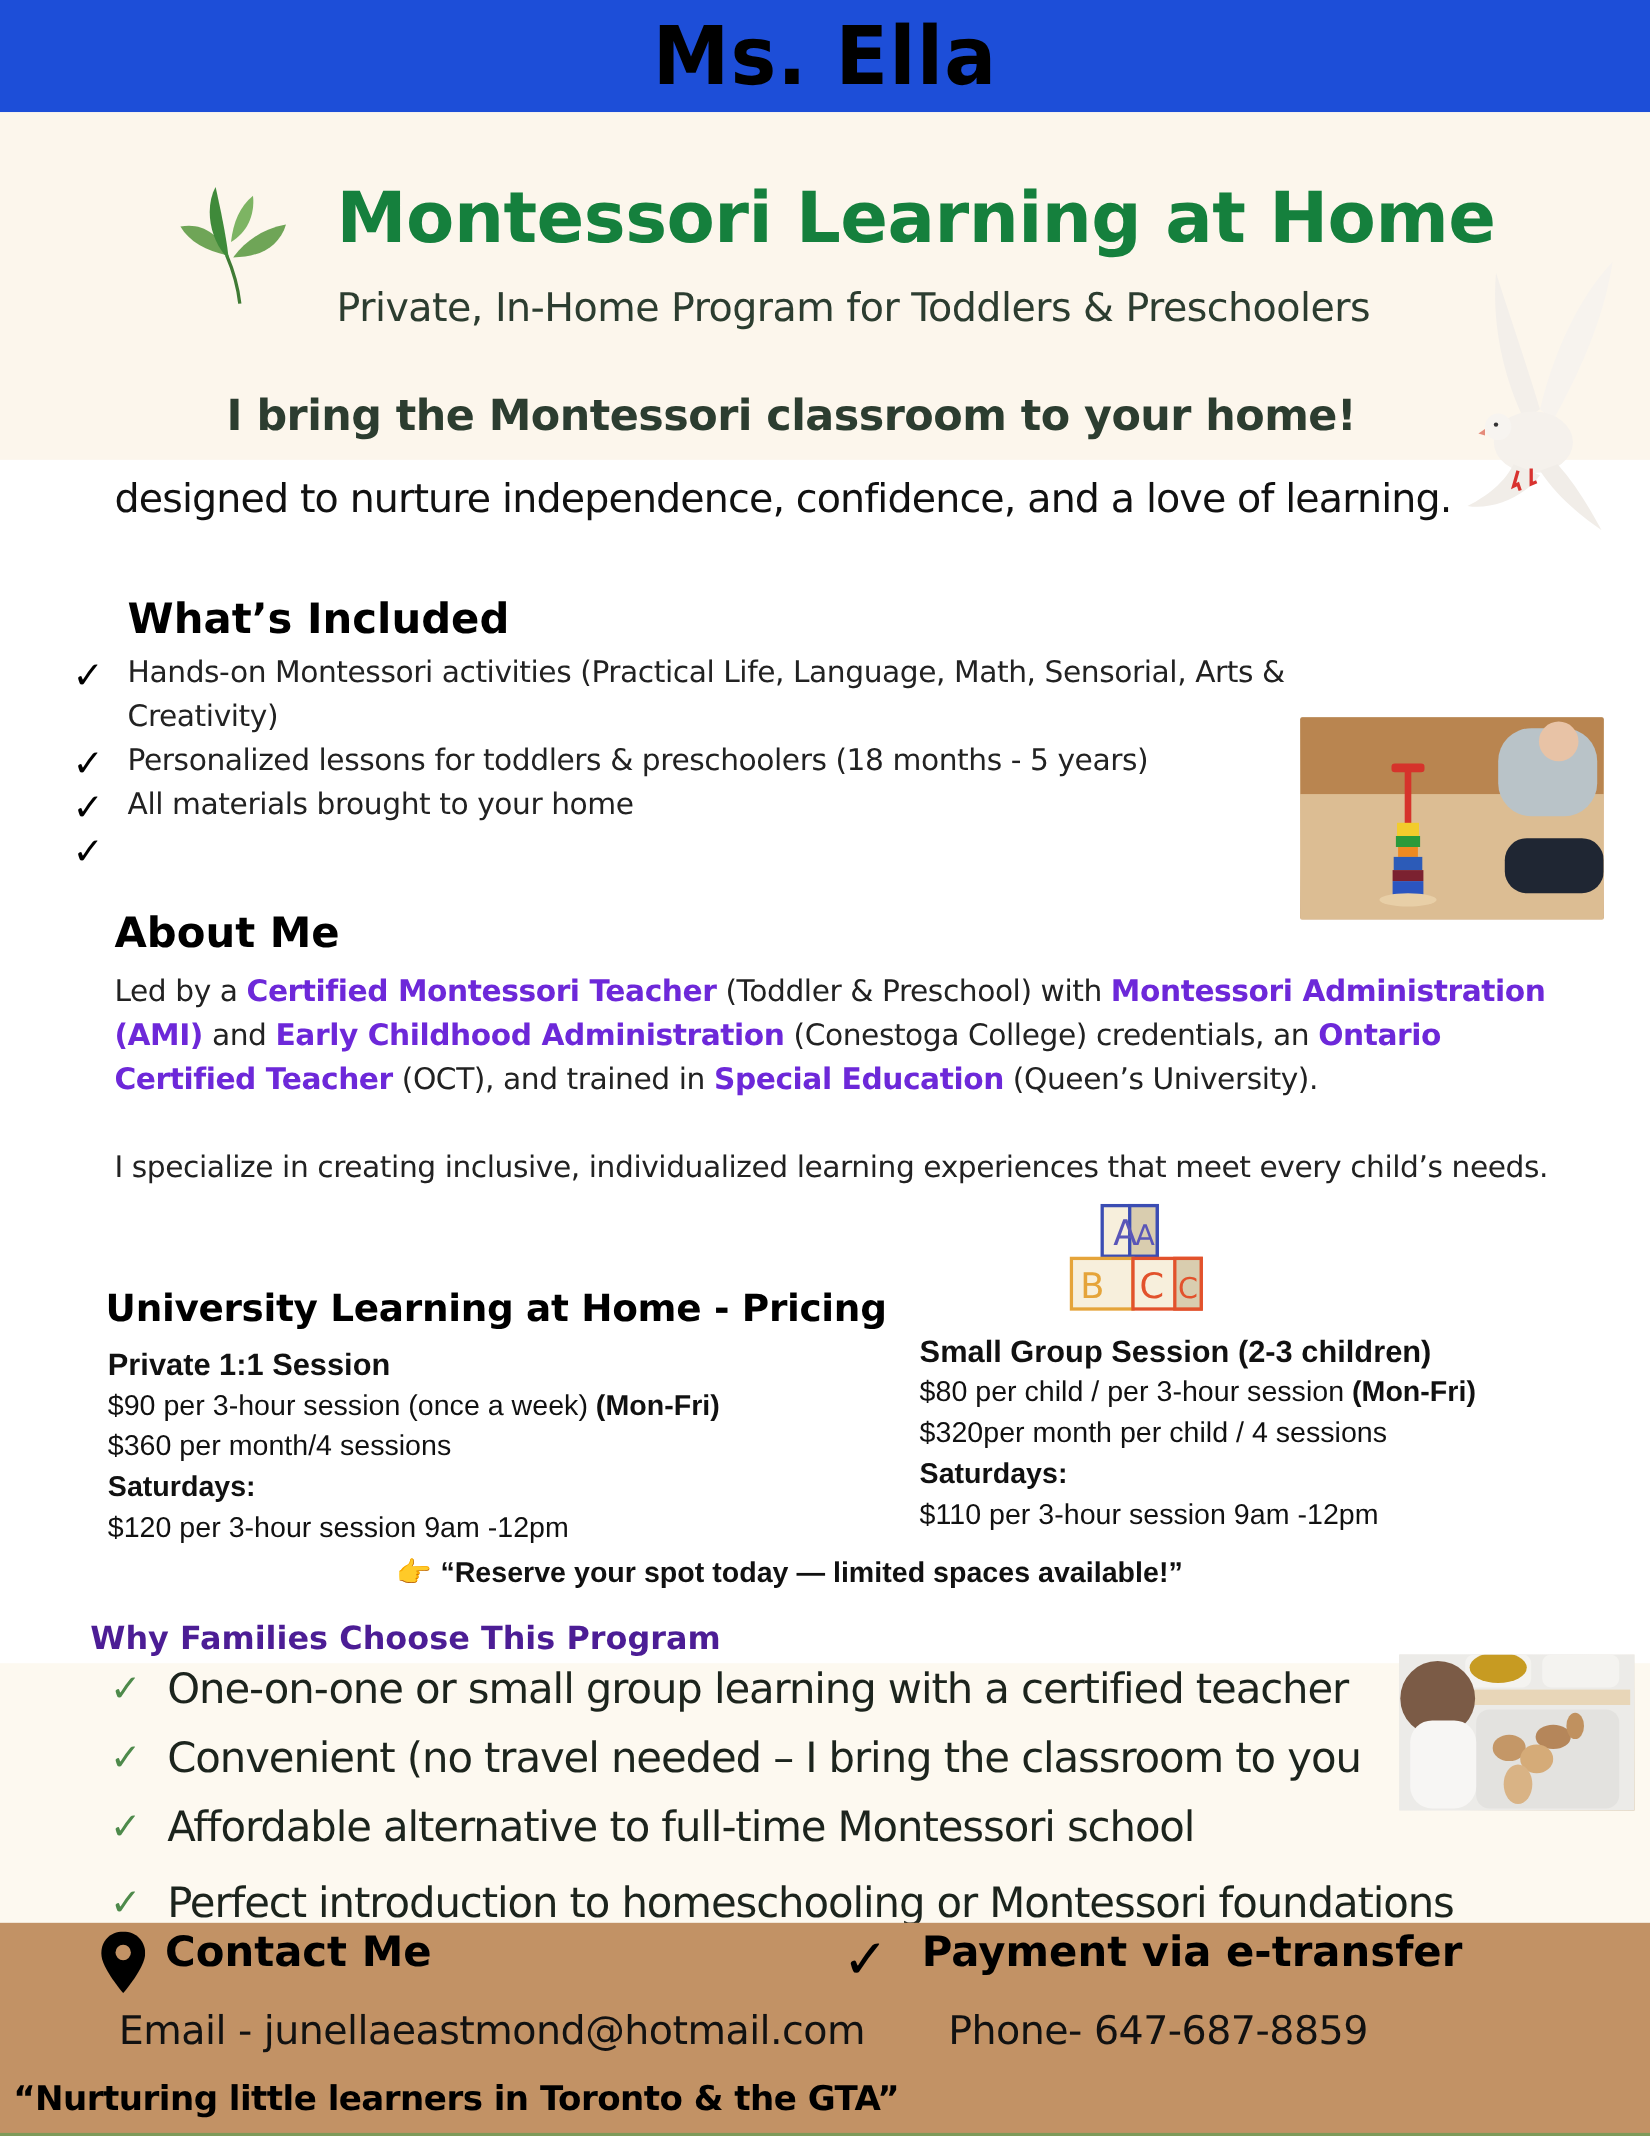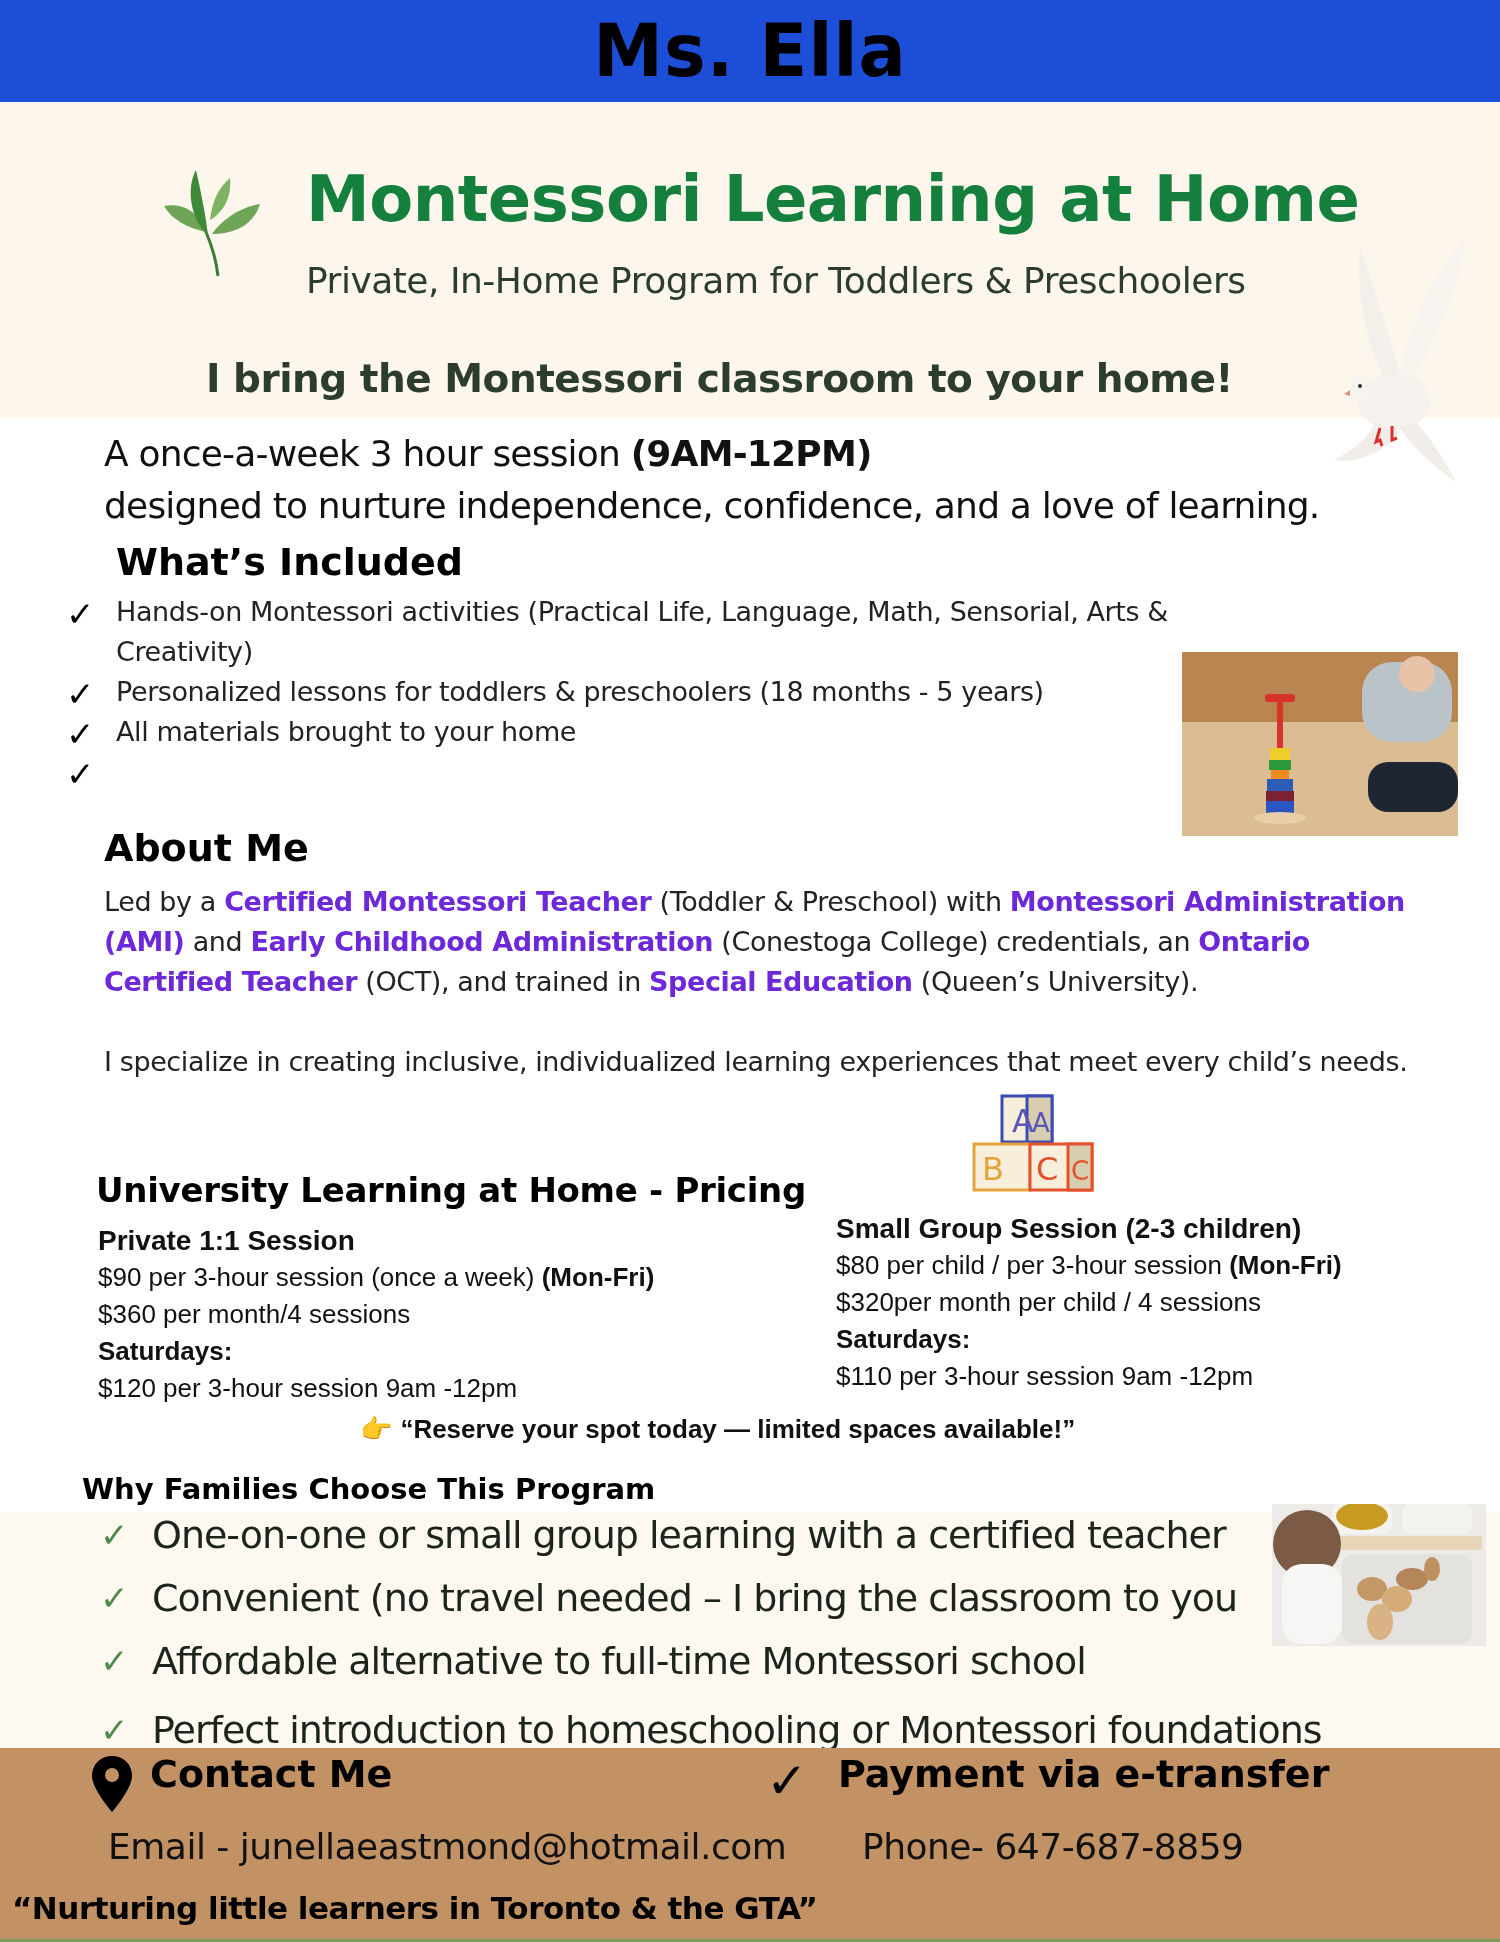--- a/index.html
+++ b/index.html
@@ -40,21 +40,21 @@
   .pricing-h { position: absolute; left: 96px; top: 1170px; font-family: "DejaVu Sans", sans-serif; font-weight: bold; font-size: 34px; color: #000; white-space: nowrap; letter-spacing: -0.3px; }
   .price-col { position: absolute; font-family: "Liberation Sans", sans-serif; font-size: 26px; line-height: 37px; color: #111; white-space: nowrap; }
   .price-col .ph { font-weight: bold; font-size: 28px; }
   .price-col b { font-weight: bold; }
   .price-left { left: 98px; top: 1222px; }
   .price-right { left: 836px; top: 1210px; }
 
   .reserve { position: absolute; left: 360px; top: 1414px; font-family: "Liberation Sans", sans-serif; font-weight: bold; font-size: 26px; color: #111; white-space: nowrap; }
   .reserve .hand { color: #f3c431; margin-right: 8px; }
 
-  .why-h { position: absolute; left: 82px; top: 1472px; font-family: "DejaVu Sans", sans-serif; font-weight: bold; font-size: 29px; color: #000000; white-space: nowrap; }
+  .why-h { position: absolute; left: 82px; top: 1472px; font-family: "DejaVu Sans", sans-serif; font-weight: bold; font-size: 29px; color: #4c1d95; white-space: nowrap; }
   .why-band { position: absolute; left: 0; top: 1512px; width: 1500px; height: 236px; background: #fdf9f0; }
   .why-list { position: absolute; left: 100px; top: 1508px; }
   .why-item { position: relative; padding-left: 52px; height: 63px; font-family: "DejaVu Sans", sans-serif; font-size: 38px; line-height: 54px; color: #1c241d; white-space: nowrap; letter-spacing: -1px; }
   .why-item .gchk { position: absolute; left: 0; top: 0; color: #4e8a4b; font-size: 34px; }
   .why-item:nth-child(4) { margin-top: 6px; }
   .photo2 { position: absolute; left: 1272px; top: 1504px; width: 214px; height: 142px; overflow: hidden; background: linear-gradient(135deg,#e9e6e2 0%,#f2efea 55%,#d8c7ae 100%); }
 
   .bottom-band { position: absolute; left: 0; top: 1748px; width: 1500px; height: 194px; background: #c29265; border-bottom: 3px solid #7e9a59; }
   .contact-h { position: absolute; left: 150px; top: 1752px; font-family: "DejaVu Sans", sans-serif; font-weight: bold; font-size: 38px; color: #000; white-space: nowrap; }
   .pin { position: absolute; left: 92px; top: 1756px; width: 40px; height: 56px; }
@@ -92,21 +92,20 @@
   <circle cx="46" cy="156" r="12" fill="#f7f4f0"></circle>
   <circle cx="44" cy="154" r="2" fill="#333"></circle>
   <path d="M34 158 l-6 4 l6 2 z" fill="#e58b7a"></path>
   <path d="M60 190 C50 210 30 222 18 228 C40 232 70 220 84 200 Z" fill="#f1ede8"></path>
   <path d="M84 196 C100 220 120 236 140 250 C128 228 116 208 100 190 Z" fill="#f1ede8"></path>
   <path d="M64 196 l-4 14 l4 -2 l2 6" stroke="#d8322f" stroke-width="3" fill="none"></path>
   <path d="M76 194 l0 14 l5 -2" stroke="#d8322f" stroke-width="3" fill="none"></path>
 </svg>
 
 <div class="intro">
-  <div><span>A once-a-week 3 hour session </span><b>(9AM-12PM)</b></div>
   <div>designed to nurture independence, confidence, and a love of learning.</div>
 </div>
 
 <div class="sec-h incl-h">What’s Included</div>
 <div class="incl-list">
   <div class="incl-item" style="width:1180px;">
     <span class="chk">✓</span>
     <span>Hands-on Montessori activities (Practical Life, Language, Math, Sensorial, Arts &amp; Creativity)</span>
   </div>
   <div class="incl-item">

